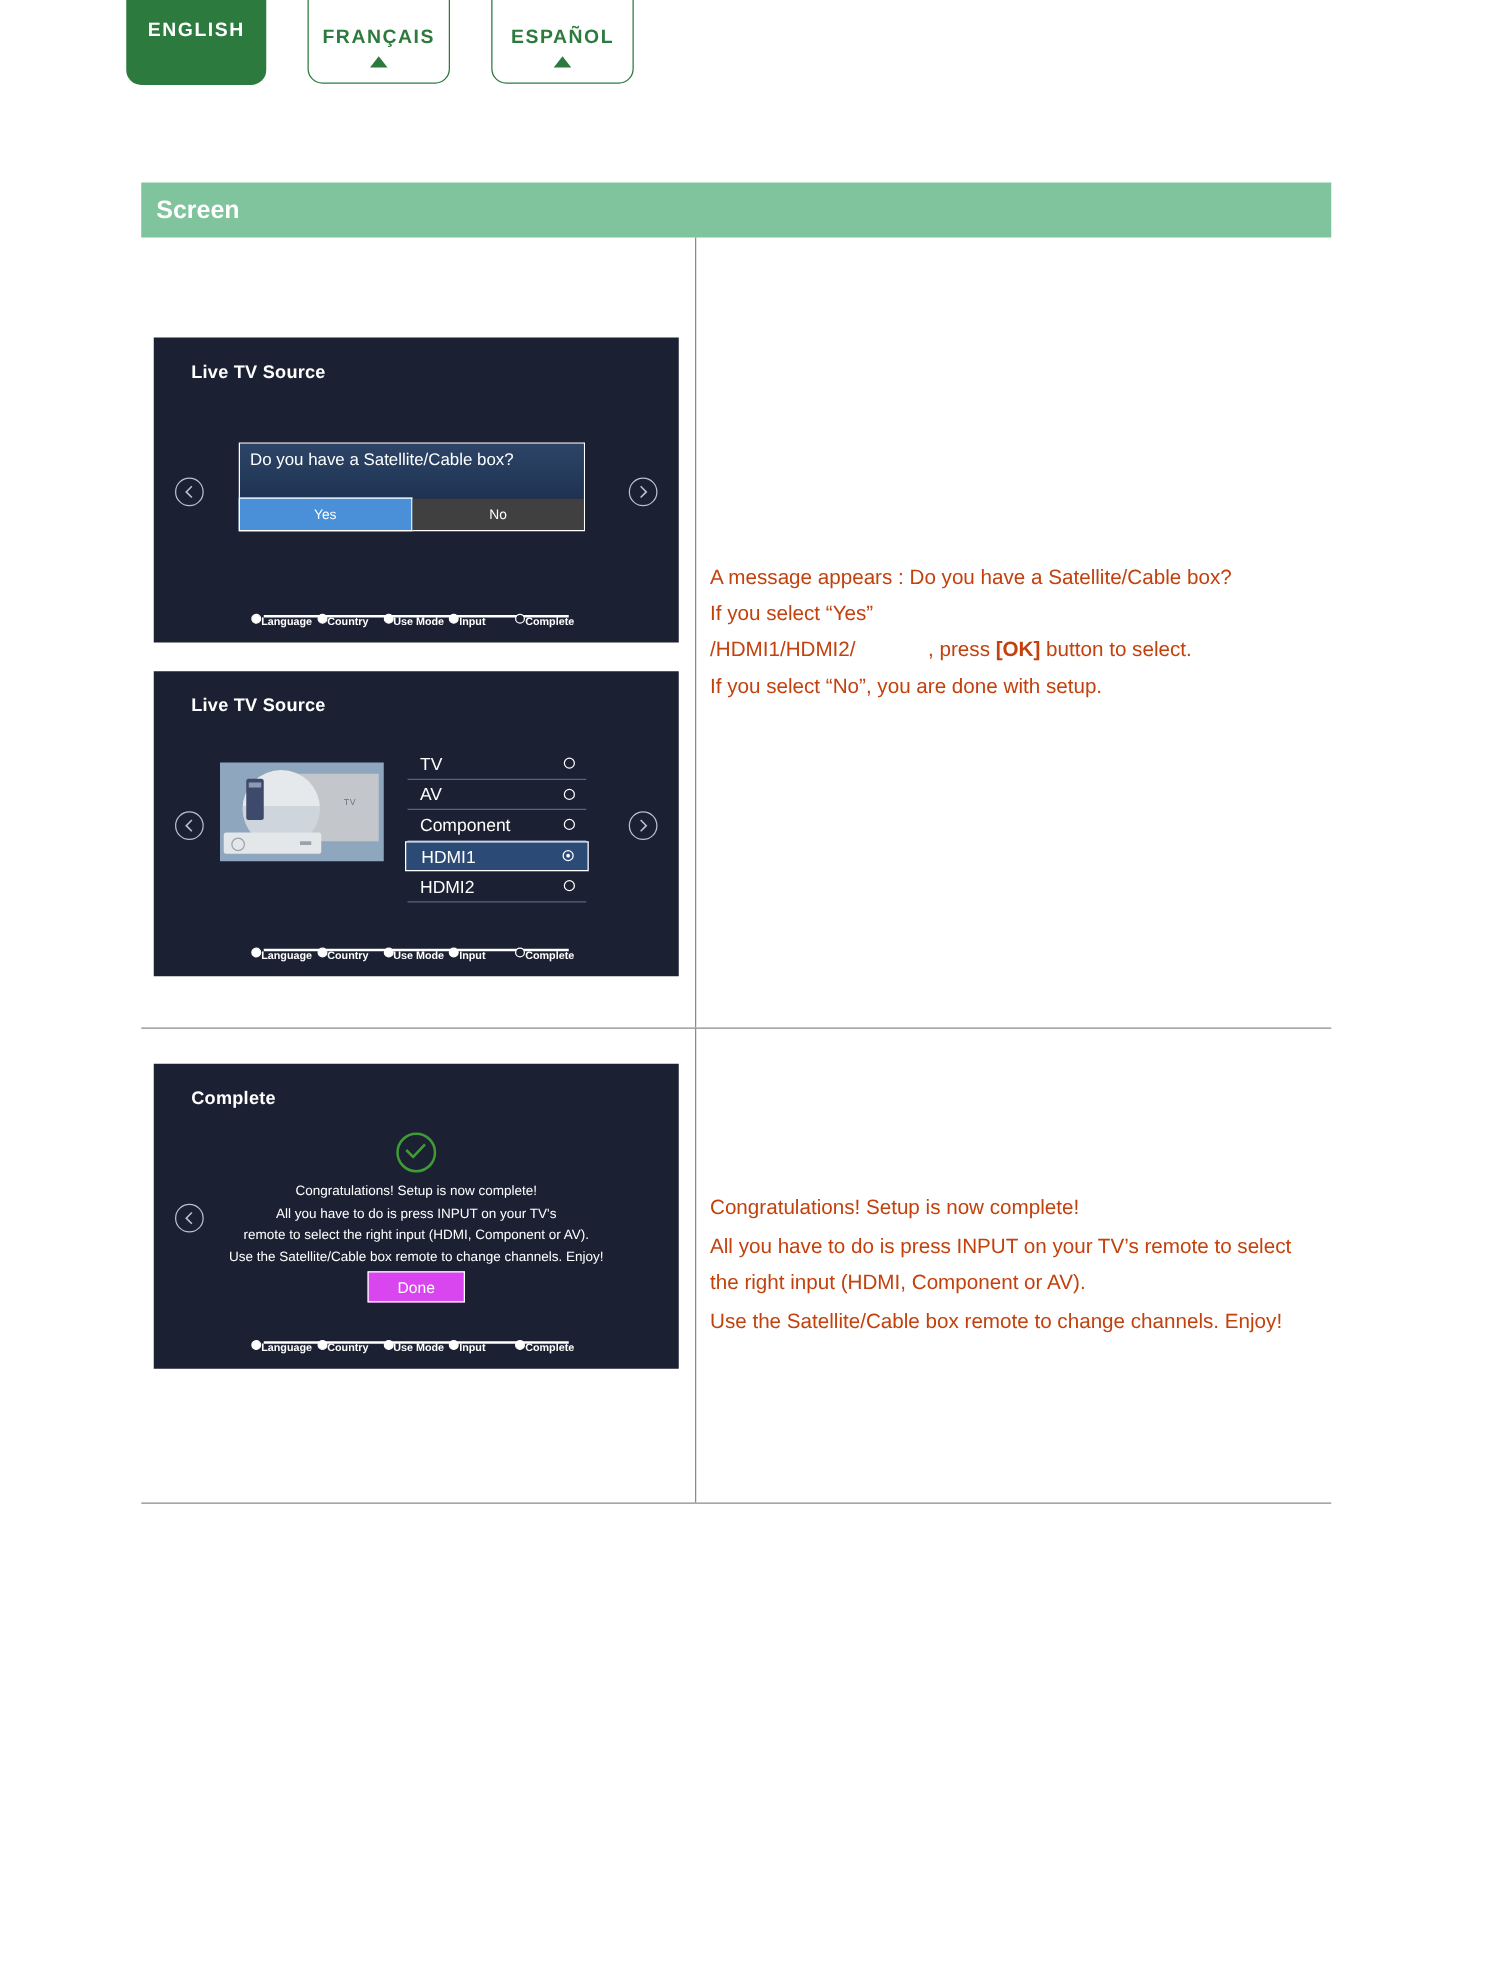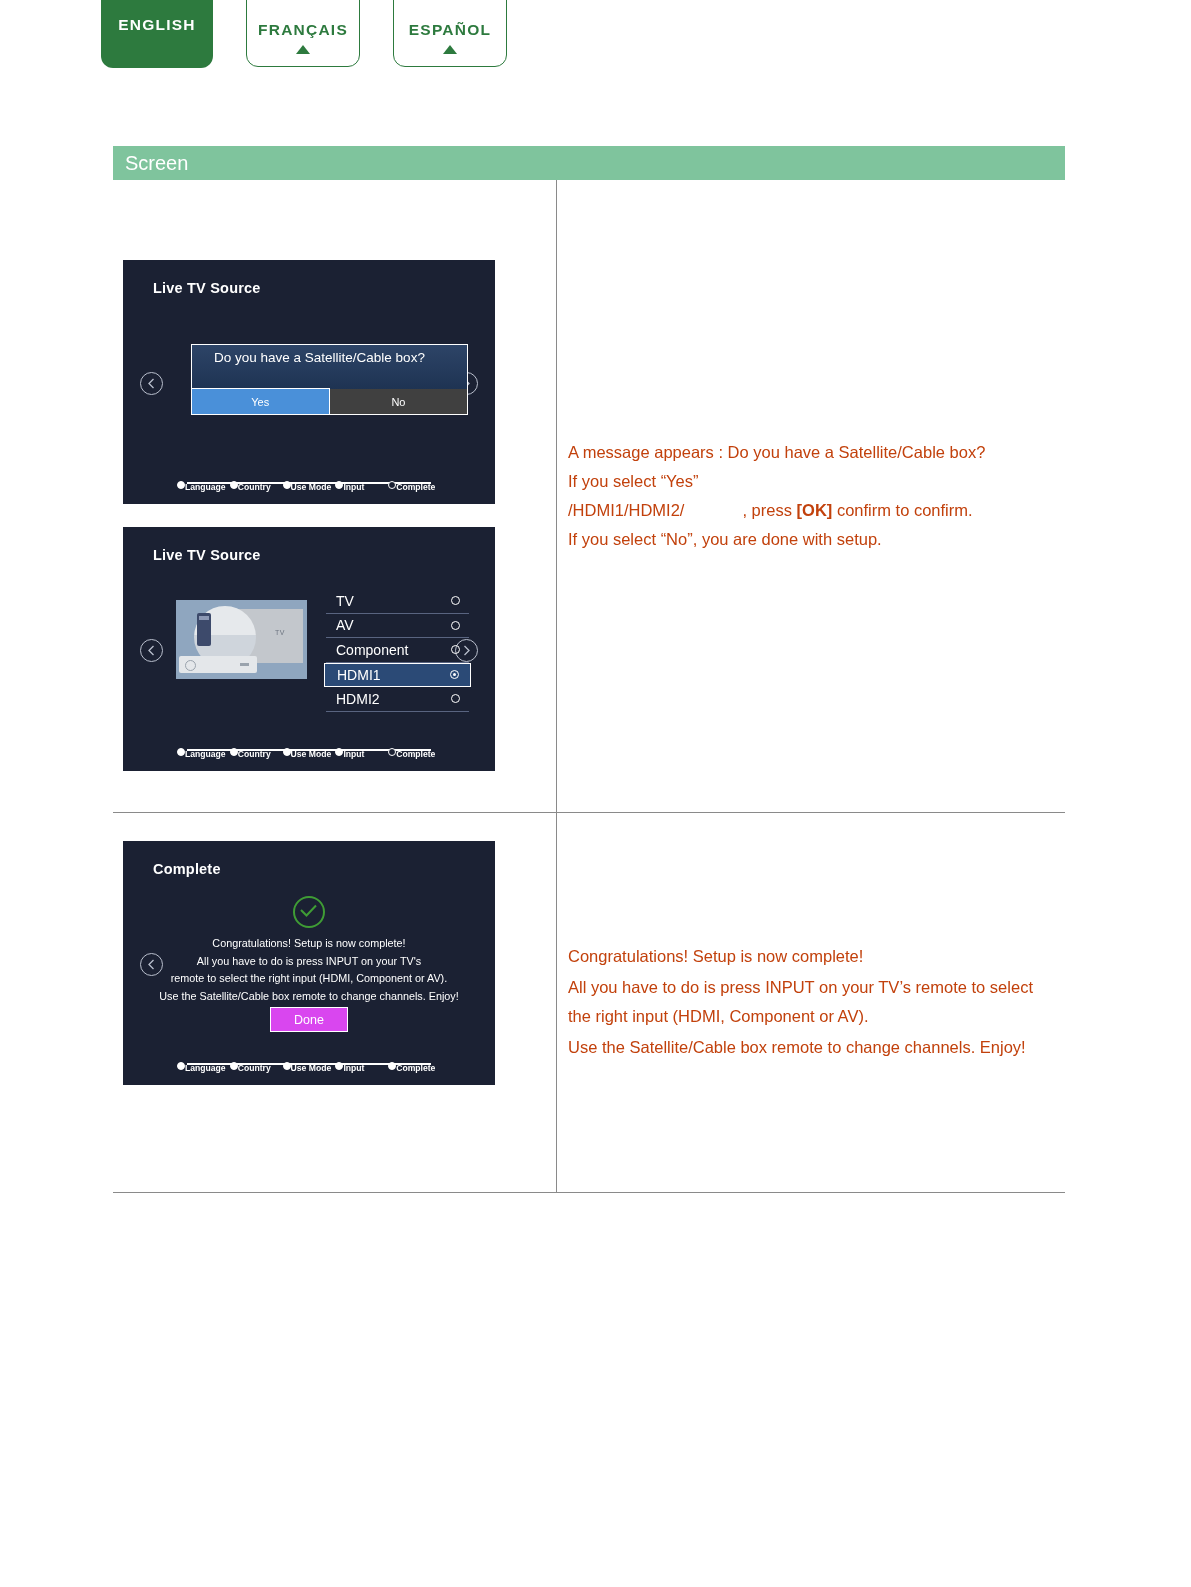--- a/index.html
+++ b/index.html
@@ -65,27 +65,27 @@
   }
 
   
   .guide-table {
     position: absolute;
     left: 113px;
     top: 146px;
     width: 952px;
   }
   .table-header {
-    height: 34px;
+    height: 44px;
     background: #7fc49d;
     display: flex;
     align-items: center;
     color: #ffffff;
     font-size: 20px;
-    font-weight: normal;
+    font-weight: bold;
   }
   .th-screen { width: 444px; padding-left: 12px; box-sizing: border-box; }
   .th-task   { flex: 1; padding-left: 11px; box-sizing: border-box; }
 
   .table-body { position: relative; }
   .t-row {
     display: flex;
     position: relative;
     border-bottom: 1px solid #8a8a8a;
   }
@@ -110,21 +110,21 @@
 
   
   .task-block { font-size: 16.5px; line-height: 29px; color: #c2410c; }
   .task-block p { margin: 0; }
   .task-block.tight p { margin: 0 0 2px 0; }
   .task-block b { font-weight: bold; }
   .gap-space { display: inline-block; width: 58px; }
 
   
   .tv-panel {
-    width: 372px;
+    width: 420px;
     height: 244px;
     background: #1b2133;
     position: relative;
     color: #ffffff;
     font-size: 12px;
     overflow: hidden;
   }
   .panel-1 { margin: 80px 0 0 10px; }
   .panel-2 { margin: 23px 0 0 10px; }
   .panel-3 { margin: 28px 0 0 10px; }
@@ -208,21 +208,21 @@
     top: 84px;
     width: 277px;
     border: 1.4px solid #ffffff;
     box-sizing: border-box;
   }
   .dialog-question {
     height: 44px;
     background: linear-gradient(180deg, #2d4467 0%, #253b5c 55%, #1e3352 100%);
     color: #ffffff;
     font-size: 13.5px;
-    padding: 5px 0 0 22px;
+    padding: 5px 0 0 8px;
     box-sizing: border-box;
   }
   .dialog-buttons { display: flex; height: 25px; }
   .dlg-btn {
     flex: 1;
     display: flex;
     align-items: center;
     justify-content: center;
     font-size: 11px;
     color: #ffffff;
@@ -529,21 +529,21 @@
             </div>
           </div>
         </div>
       </div>
 
       <div class="cell-task">
         <div class="task-block">
           <p>A message appears : Do you have a Satellite/Cable box?</p>
           <p>If you select “Yes”</p>
           <p>
-            <span>/HDMI1/HDMI2/</span><span class="gap-space"></span><span>, press </span><b>[OK]</b><span> confirm to confirm.</span>
+            <span>/HDMI1/HDMI2/</span><span class="gap-space"></span><span>, press </span><b>[OK]</b><span> button to select.</span>
           </p>
           <p>If you select “No”, you are done with setup.</p>
         </div>
       </div>
     </div>
 
     <div class="t-row row2">
 
       <div class="cell-screen">
 

